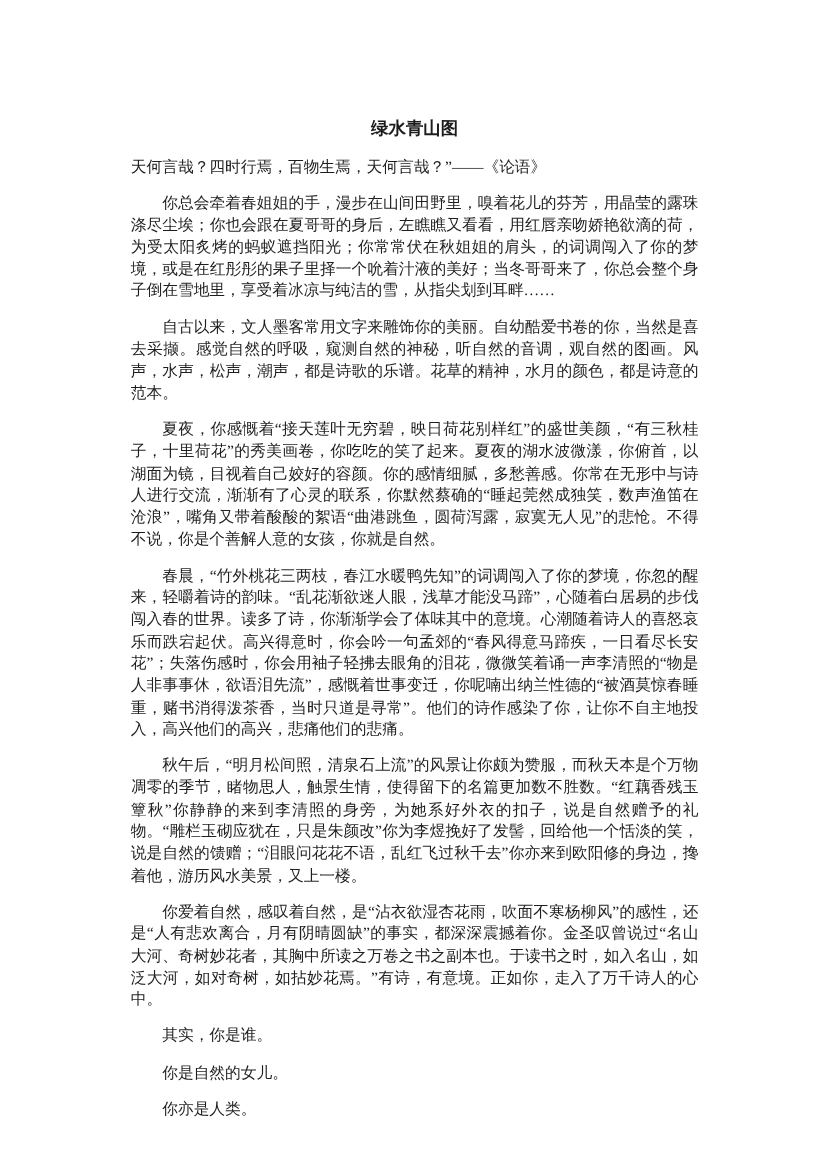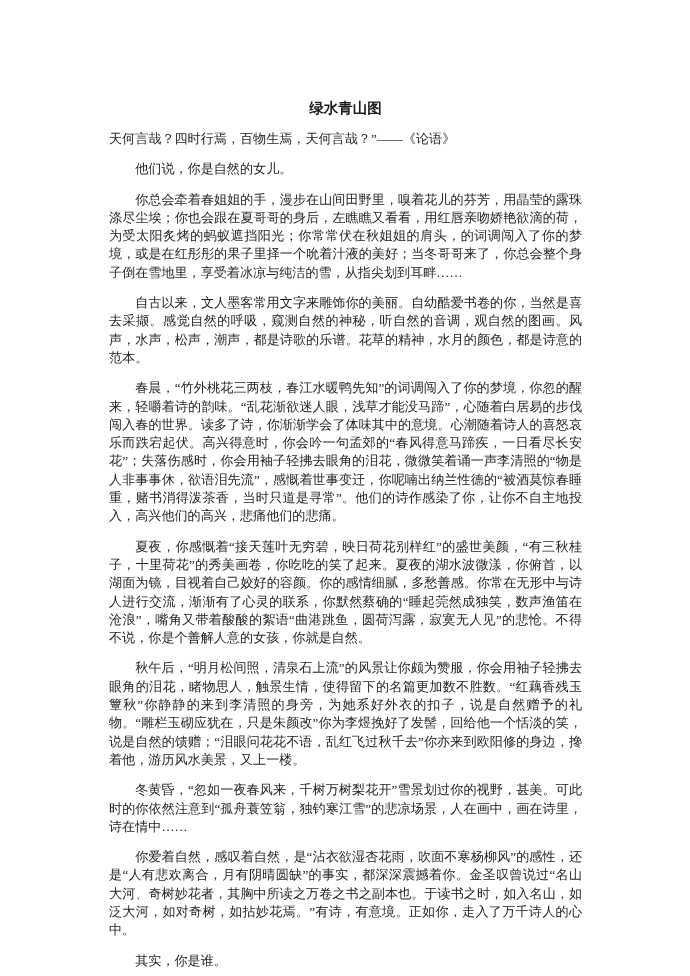--- a/index.html
+++ b/index.html
@@ -42,25 +42,23 @@
     text-indent: 2em;
   }
 </style>
 </head>
 <body>
 
 <div class="page">
   <h1 class="title">绿水青山图</h1>
   <div class="body-text">
       <p class="para">天何言哉？四时行焉，百物生焉，天何言哉？”——《论语》</p>
-      <p class="para indent">他们说，你是自然的女儿。</p>
       <p class="para indent">你总会牵着春姐姐的手，漫步在山间田野里，嗅着花儿的芬芳，用晶莹的露珠涤尽尘埃；你也会跟在夏哥哥的身后，左瞧瞧又看看，用红唇亲吻娇艳欲滴的荷，为受太阳炙烤的蚂蚁遮挡阳光；你常常伏在秋姐姐的肩头，的词调闯入了你的梦境，或是在红彤彤的果子里择一个吮着汁液的美好；当冬哥哥来了，你总会整个身子倒在雪地里，享受着冰凉与纯洁的雪，从指尖划到耳畔……</p>
       <p class="para indent">自古以来，文人墨客常用文字来雕饰你的美丽。自幼酷爱书卷的你，当然是喜去采撷。感觉自然的呼吸，窥测自然的神秘，听自然的音调，观自然的图画。风声，水声，松声，潮声，都是诗歌的乐谱。花草的精神，水月的颜色，都是诗意的范本。</p>
+      <p class="para indent">夏夜，你感慨着“接天莲叶无穷碧，映日荷花别样红”的盛世美颜，“有三秋桂子，十里荷花”的秀美画卷，你吃吃的笑了起来。夏夜的湖水波微漾，你俯首，以湖面为镜，目视着自己姣好的容颜。你的感情细腻，多愁善感。你常在无形中与诗人进行交流，渐渐有了心灵的联系，你默然蔡确的“睡起莞然成独笑，数声渔笛在沧浪”，嘴角又带着酸酸的絮语“曲港跳鱼，圆荷泻露，寂寞无人见”的悲怆。不得不说，你是个善解人意的女孩，你就是自然。</p>
       <p class="para indent">春晨，“竹外桃花三两枝，春江水暖鸭先知”的词调闯入了你的梦境，你忽的醒来，轻嚼着诗的韵味。“乱花渐欲迷人眼，浅草才能没马蹄”，心随着白居易的步伐闯入春的世界。读多了诗，你渐渐学会了体味其中的意境。心潮随着诗人的喜怒哀乐而跌宕起伏。高兴得意时，你会吟一句孟郊的“春风得意马蹄疾，一日看尽长安花”；失落伤感时，你会用袖子轻拂去眼角的泪花，微微笑着诵一声李清照的“物是人非事事休，欲语泪先流”，感慨着世事变迁，你呢喃出纳兰性德的“被酒莫惊春睡重，赌书消得泼茶香，当时只道是寻常”。他们的诗作感染了你，让你不自主地投入，高兴他们的高兴，悲痛他们的悲痛。</p>
-      <p class="para indent">夏夜，你感慨着“接天莲叶无穷碧，映日荷花别样红”的盛世美颜，“有三秋桂子，十里荷花”的秀美画卷，你吃吃的笑了起来。夏夜的湖水波微漾，你俯首，以湖面为镜，目视着自己姣好的容颜。你的感情细腻，多愁善感。你常在无形中与诗人进行交流，渐渐有了心灵的联系，你默然蔡确的“睡起莞然成独笑，数声渔笛在沧浪”，嘴角又带着酸酸的絮语“曲港跳鱼，圆荷泻露，寂寞无人见”的悲怆。不得不说，你是个善解人意的女孩，你就是自然。</p>
-      <p class="para indent">秋午后，“明月松间照，清泉石上流”的风景让你颇为赞服，你会用袖子轻拂去眼角的泪花，睹物思人，触景生情，使得留下的名篇更加数不胜数。“红藕香残玉簟秋”你静静的来到李清照的身旁，为她系好外衣的扣子，说是自然赠予的礼物。“雕栏玉砌应犹在，只是朱颜改”你为李煜挽好了发髻，回给他一个恬淡的笑，说是自然的馈赠；“泪眼问花花不语，乱红飞过秋千去”你亦来到欧阳修的身边，搀着他，游历风水美景，又上一楼。</p>
-      <p class="para indent">冬黄昏，“忽如一夜春风来，千树万树梨花开”雪景划过你的视野，甚美。可此时的你依然注意到“孤舟蓑笠翁，独钓寒江雪”的悲凉场景，人在画中，画在诗里，诗在情中……</p>
+      <p class="para indent">秋午后，“明月松间照，清泉石上流”的风景让你颇为赞服，而秋天本是个万物凋零的季节，睹物思人，触景生情，使得留下的名篇更加数不胜数。“红藕香残玉簟秋”你静静的来到李清照的身旁，为她系好外衣的扣子，说是自然赠予的礼物。“雕栏玉砌应犹在，只是朱颜改”你为李煜挽好了发髻，回给他一个恬淡的笑，说是自然的馈赠；“泪眼问花花不语，乱红飞过秋千去”你亦来到欧阳修的身边，搀着他，游历风水美景，又上一楼。</p>
       <p class="para indent">你爱着自然，感叹着自然，是“沾衣欲湿杏花雨，吹面不寒杨柳风”的感性，还是“人有悲欢离合，月有阴晴圆缺”的事实，都深深震撼着你。金圣叹曾说过“名山大河、奇树妙花者，其胸中所读之万卷之书之副本也。于读书之时，如入名山，如泛大河，如对奇树，如拈妙花焉。”有诗，有意境。正如你，走入了万千诗人的心中。</p>
       <p class="para indent">其实，你是谁。</p>
       <p class="para indent">你是自然的女儿。</p>
       <p class="para indent">你亦是人类。</p>
     </div>
 </div>
 
 </body></html>

